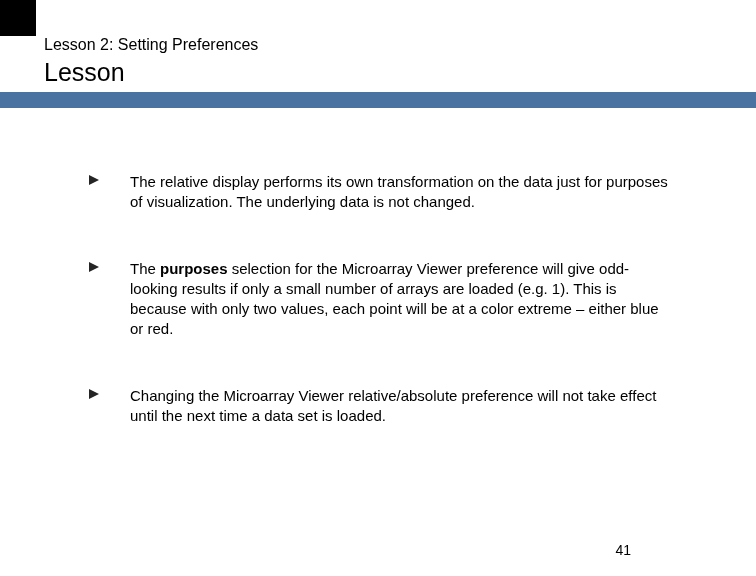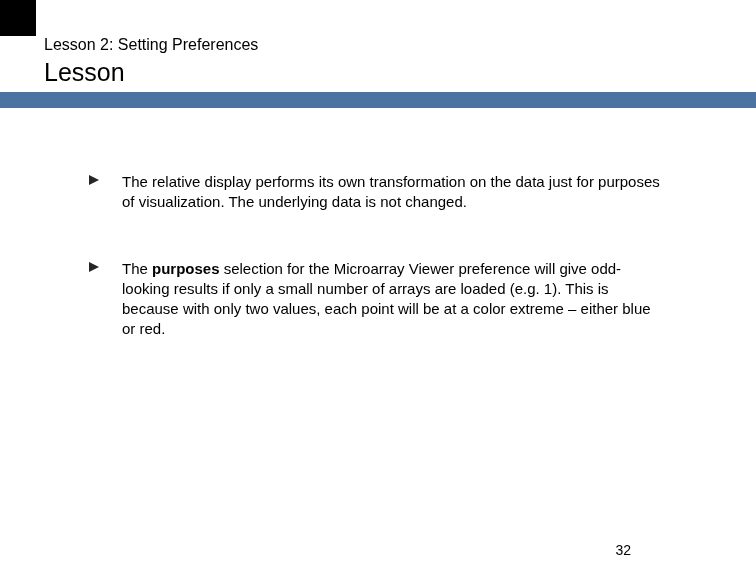--- a/index.html
+++ b/index.html
@@ -3,21 +3,21 @@
 <meta charset="utf-8">
 <style>
   * { margin: 0; padding: 0; box-sizing: border-box; }
   html, body { width: 756px; height: 576px; background: #fff; font-family: Arial, Helvetica, sans-serif; color: #000; }
   .slide { position: relative; width: 657px; height: 576px; }
   .black-block { position: absolute; left: 0; top: 0; width: 36px; height: 36px; background: #000; }
   .lesson-label { position: absolute; left: 44px; top: 36px; font-size: 16px; }
   .slide-title { position: absolute; left: 44px; top: 58px; font-size: 25px; }
   .blue-bar { position: absolute; left: 0; top: 92px; width: 756px; height: 16px; background: #4a73a1; }
   .content { position: absolute; left: 88px; top: 172px; width: 580px; }
-  .bullet-item { display: flex; align-items: flex-start; margin-bottom: 46px; }
+  .bullet-item { display: flex; align-items: flex-start; margin-bottom: 46px; gap: 8px; }
   .triangle { flex: 0 0 auto; margin-top: 2px; margin-right: 22px; }
   .triangle svg { display: block; }
   .bullet-text { font-size: 15px; line-height: 1.35; }
   .page-number { position: absolute; right: 26px; bottom: 18px; font-size: 14px; }
 </style>
 </head>
 <body>
 
 <div class="slide">
   <div class="black-block"></div>
@@ -38,17 +38,25 @@
 
     <div class="bullet-item">
       <span class="triangle">
         <svg width="12" height="12" viewBox="0 0 12 12">
             <polygon points="1,1 11,6 1,11" fill="#252525"></polygon>
           </svg>
       </span>
       <div class="bullet-text"><span>The </span><b>purposes</b><span> selection for the Microarray Viewer preference will give odd-looking results if only a small number of arrays are loaded (e.g. 1).  This is because with only two values, each point will be at a color extreme – either blue or red.</span></div>
     </div>
 
+    <div class="bullet-item">
+      <span class="triangle">
+        <svg width="12" height="12" viewBox="0 0 12 12">
+            <polygon points="1,1 11,6 1,11" fill="#252525"></polygon>
+          </svg>
+      </span>
+      <div class="bullet-text">Changing the Microarray Viewer relative/absolute preference  will not take effect until the next time a data set is loaded.</div>
+    </div>
 
   </div>
 
-  <div class="page-number">32</div>
+  <div class="page-number">41</div>
 </div>
 
 </body></html>

